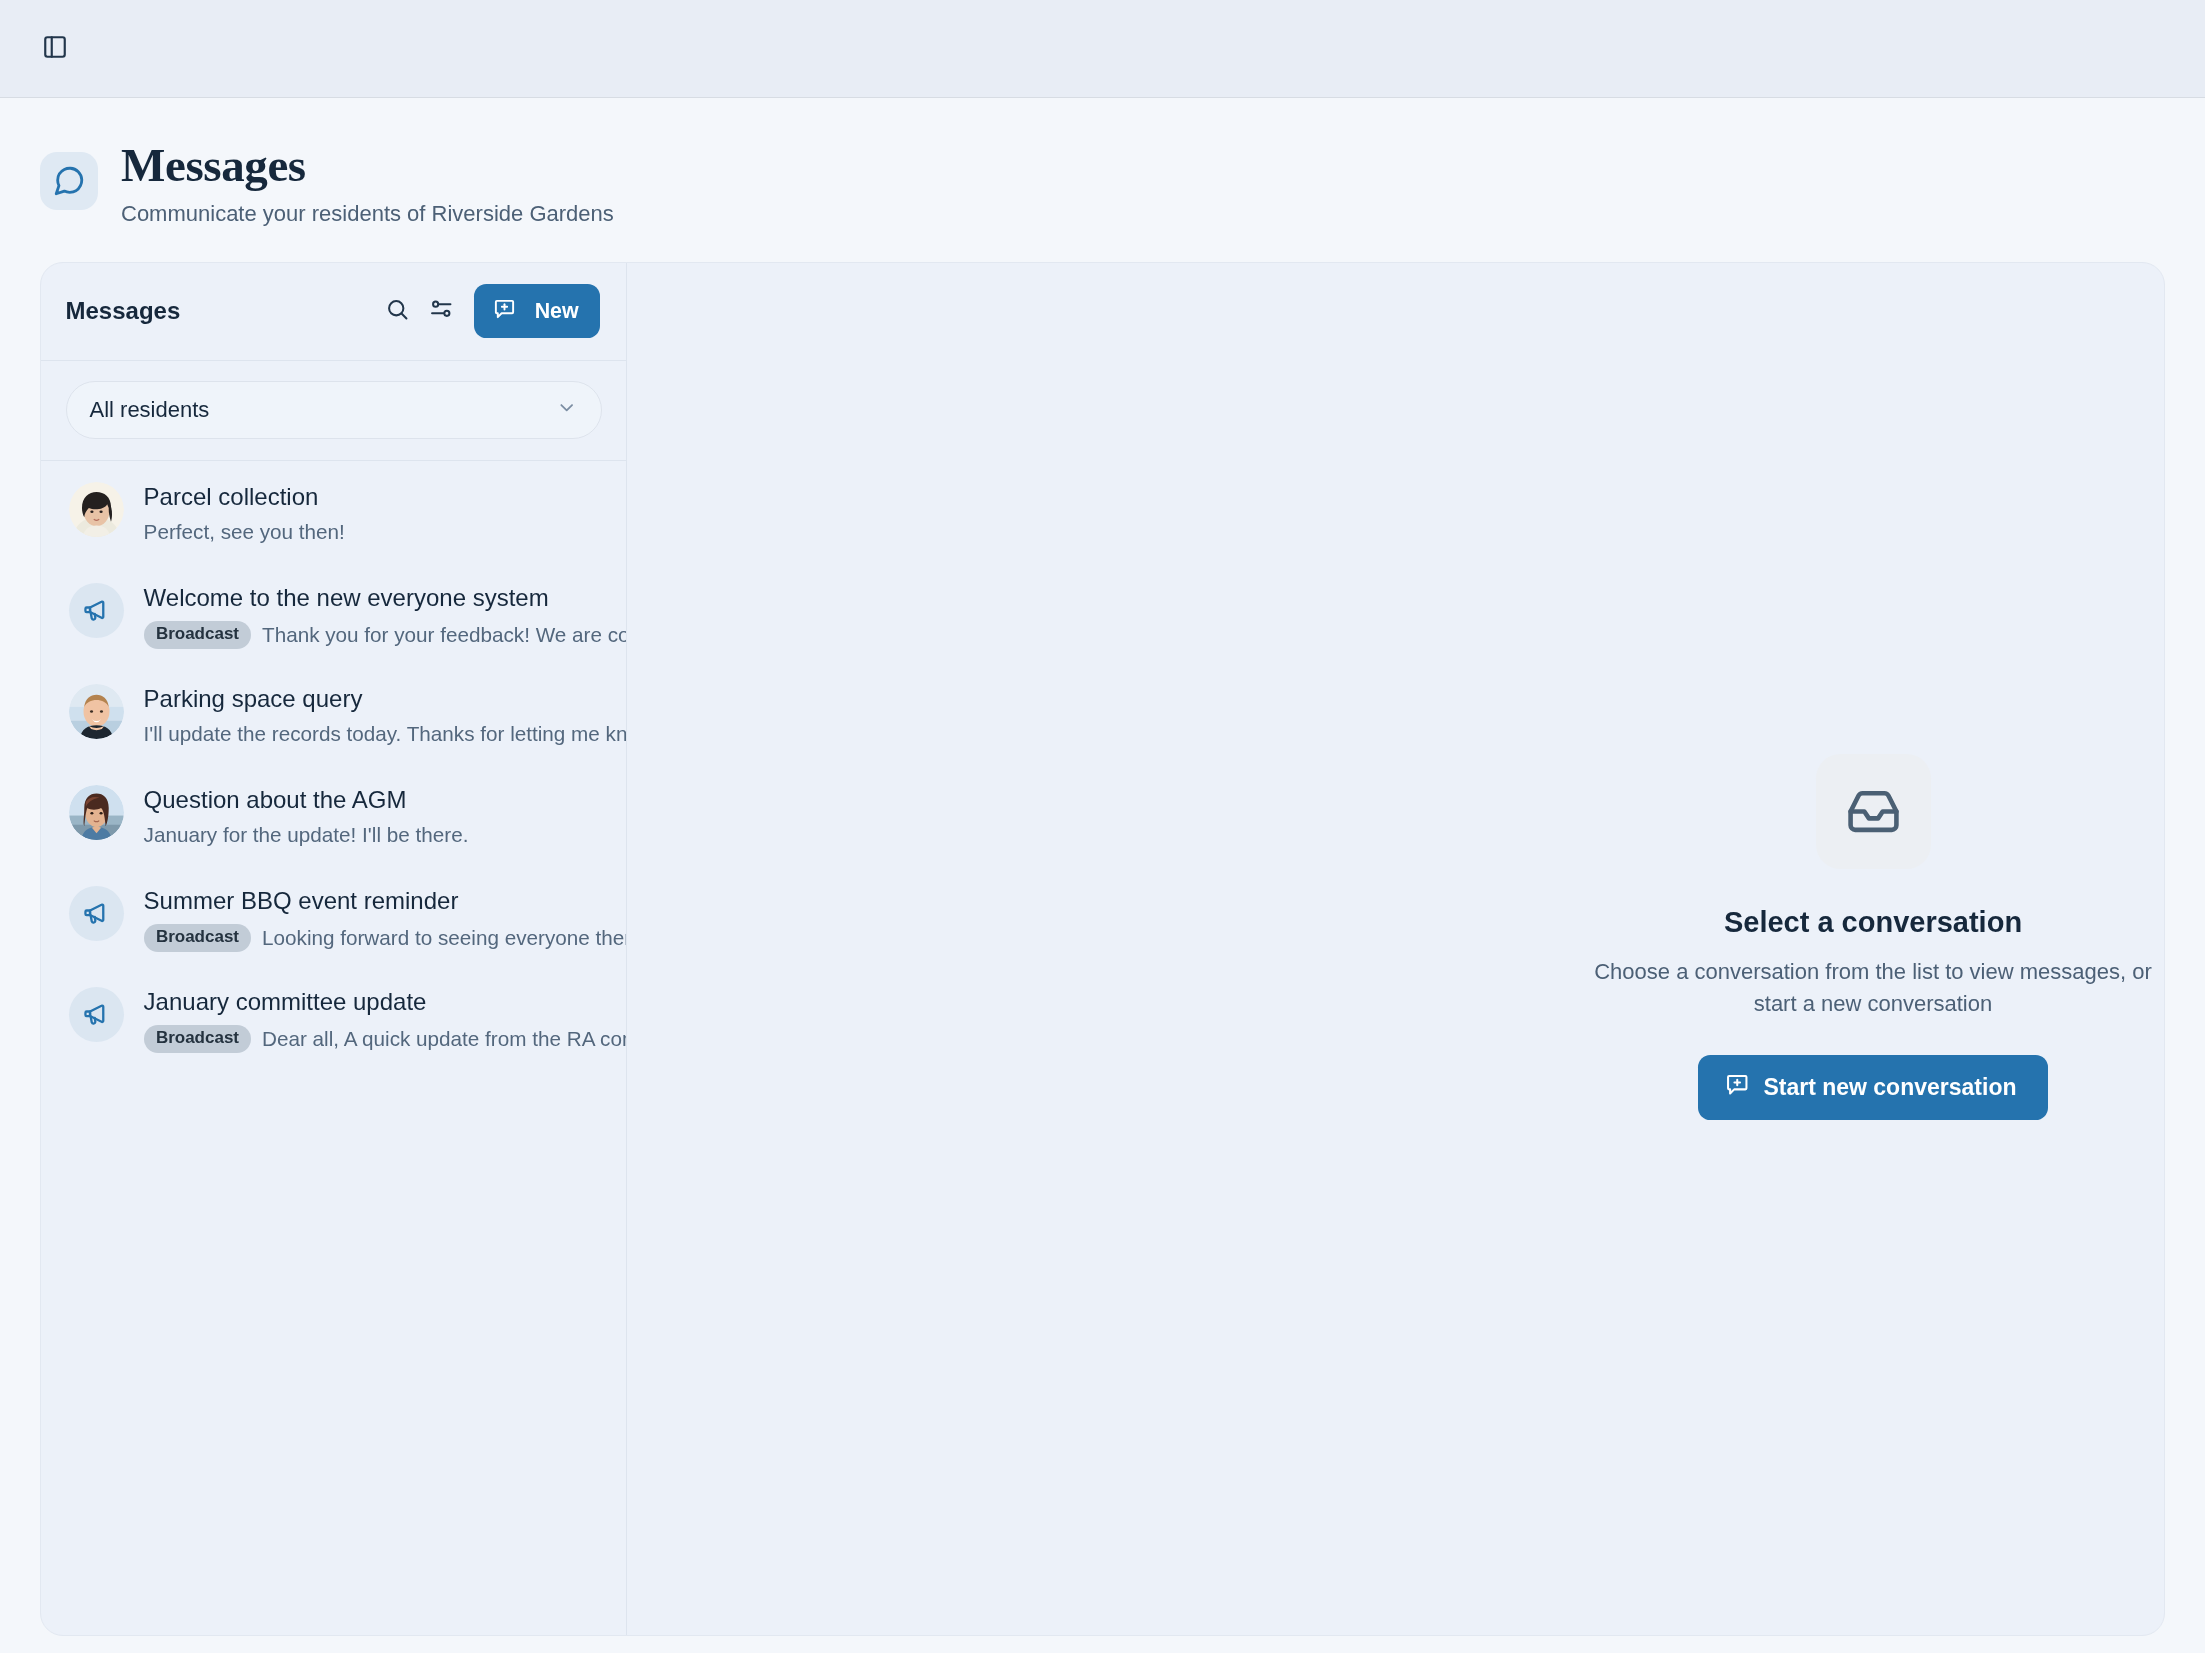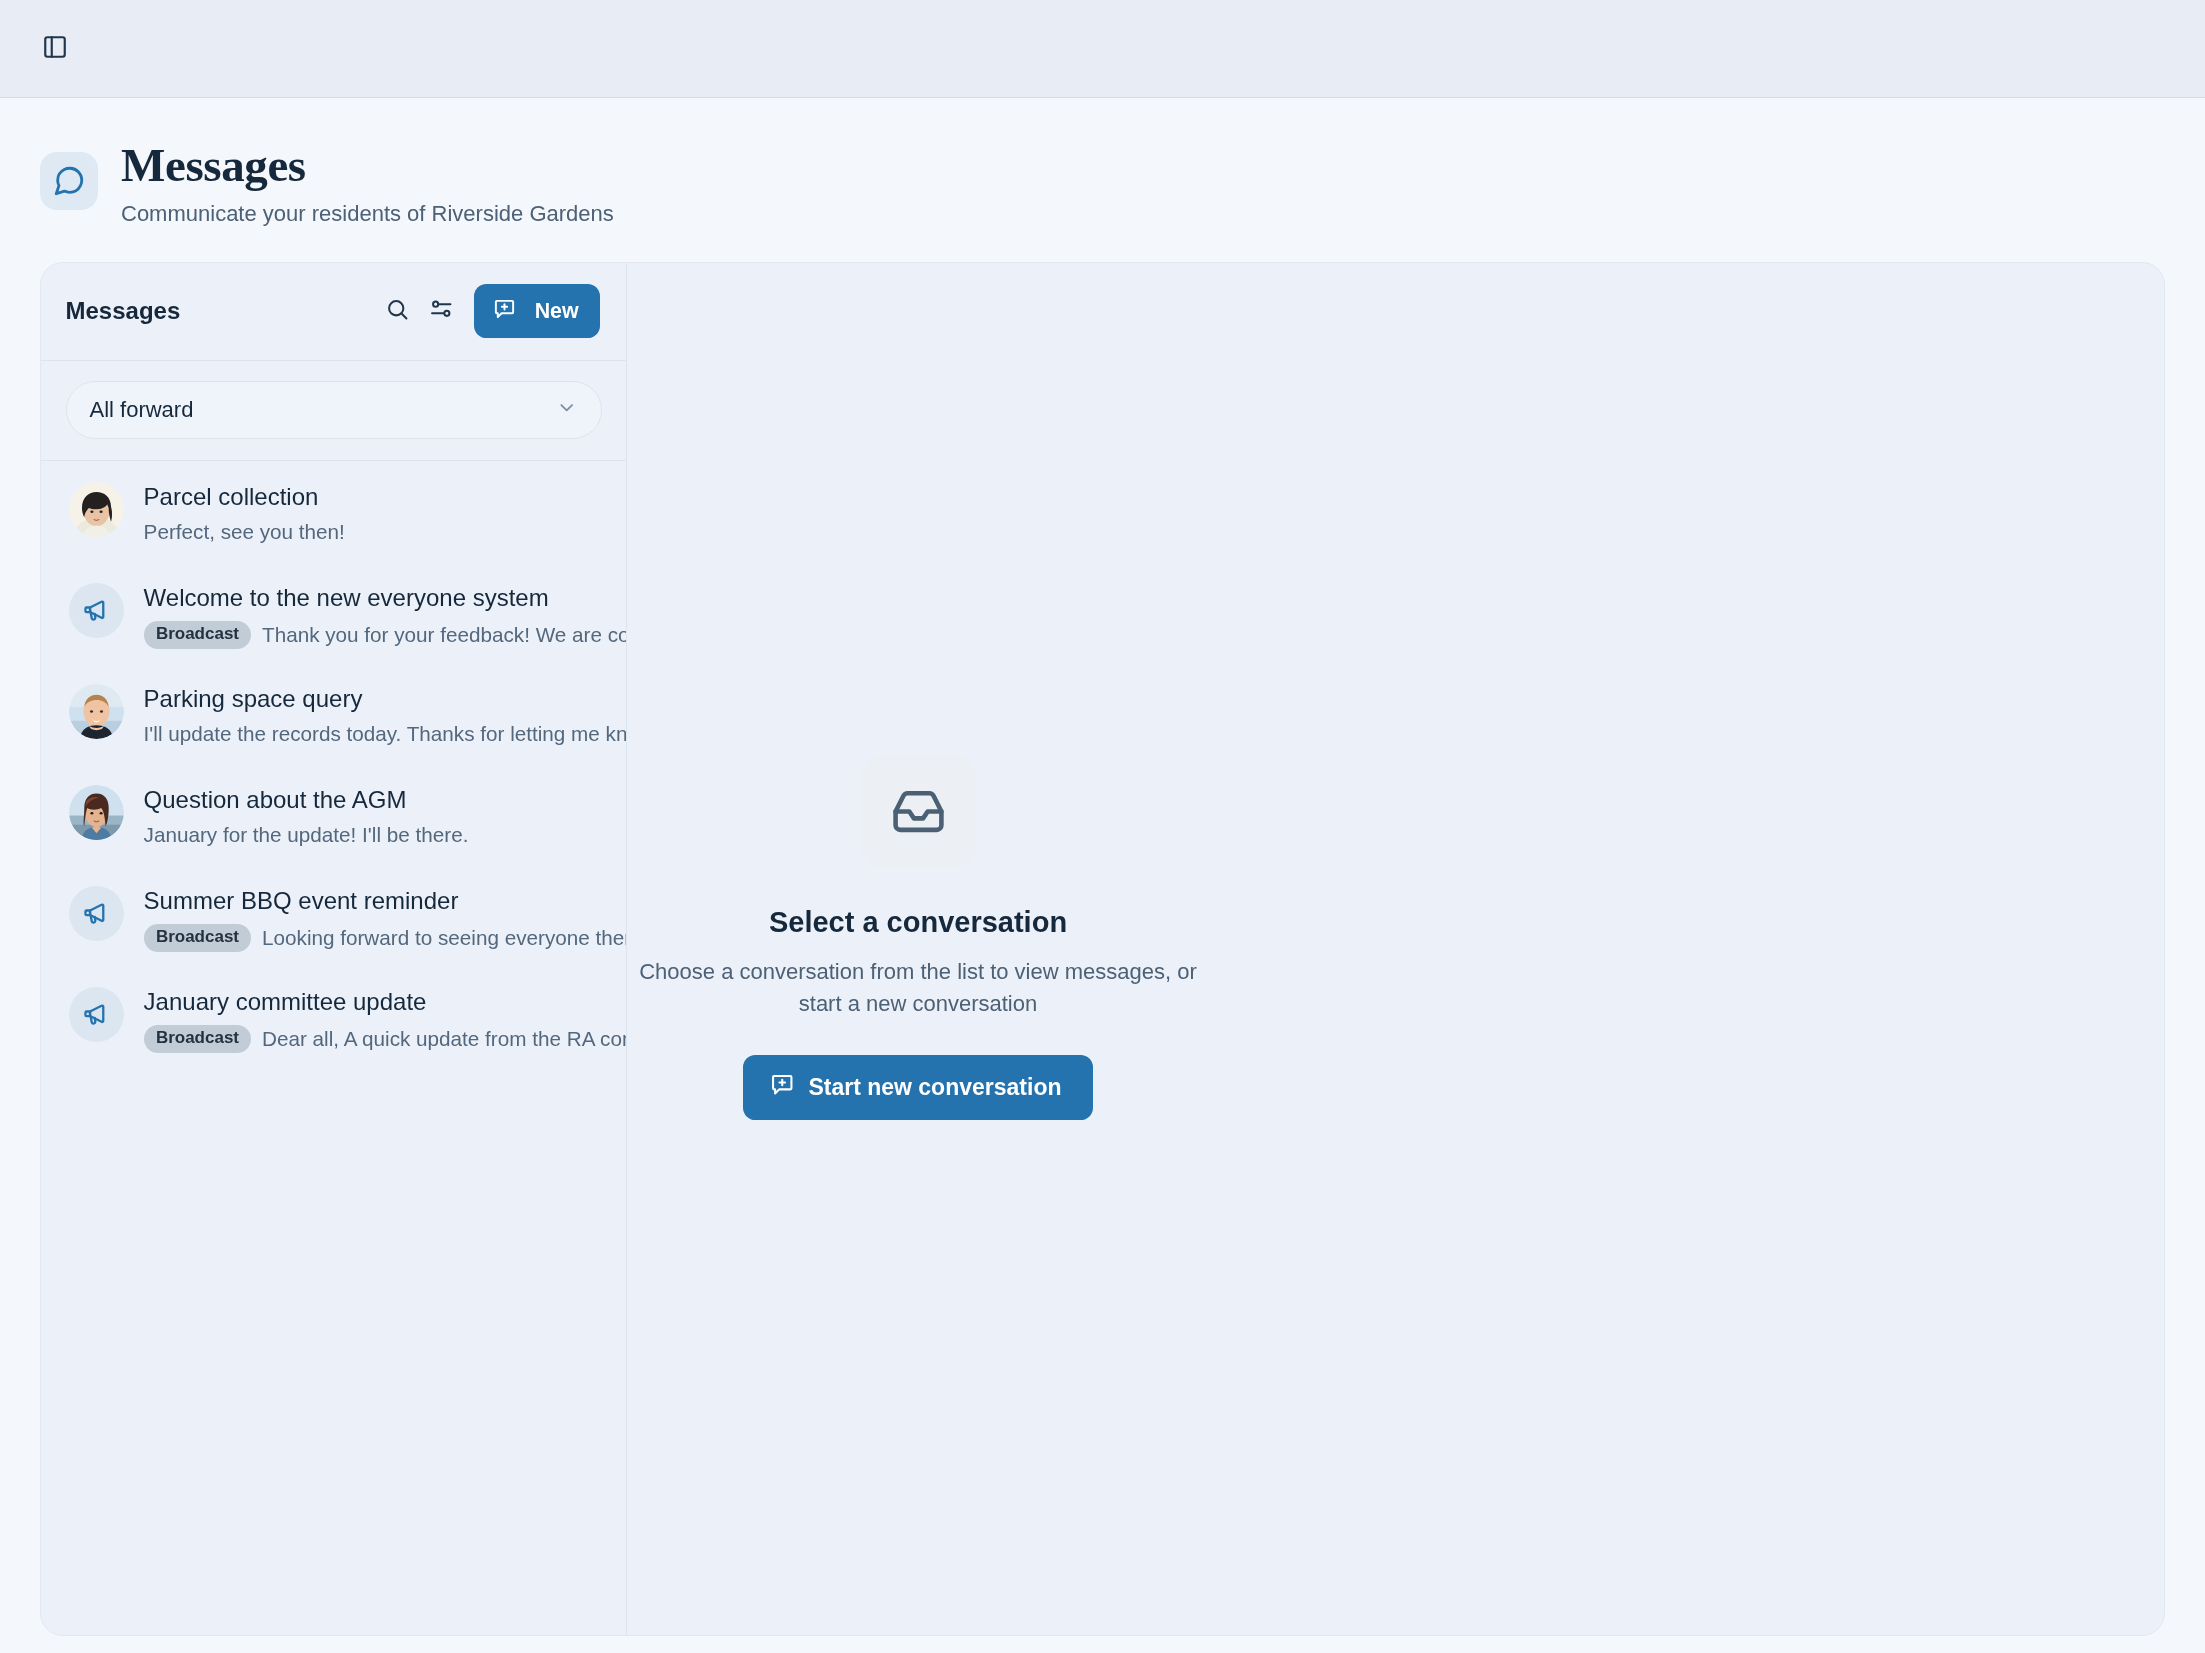--- a/index.html
+++ b/index.html
@@ -197,21 +197,21 @@
     font-size: 20.7px;
     color: #53677d;
     white-space: nowrap;
   }
 
   
   .detail-panel {
     flex: 1 1 auto;
     display: flex;
     align-items: center;
-    justify-content: flex-start;
+    justify-content: flex-end;
   }
   .empty-state {
     display: flex;
     flex-direction: column;
     align-items: center;
     margin-top: -23px;
   }
   .empty-icon-box {
     width: 115px; height: 115px;
     border-radius: 24.5px;
@@ -307,21 +307,21 @@
               <line x1="12" y1="7.5" x2="12" y2="13"></line>
               <line x1="9.25" y1="10.25" x2="14.75" y2="10.25"></line>
             </svg>
           </span>
           <span>New</span>
         </button>
       </div>
 
       <div class="filter-row">
         <div class="filter-select">
-          <span class="filter-select-label">All forward</span>
+          <span class="filter-select-label">All residents</span>
           <span>
             <svg width="21.4" height="21.4" viewBox="0 0 24 24" fill="none" stroke="#7c8ea3" stroke-width="2" stroke-linecap="round" stroke-linejoin="round">
               <polyline points="6 9 12 15 18 9"></polyline>
             </svg>
           </span>
         </div>
       </div>
 
       <div class="conv-list">
 

